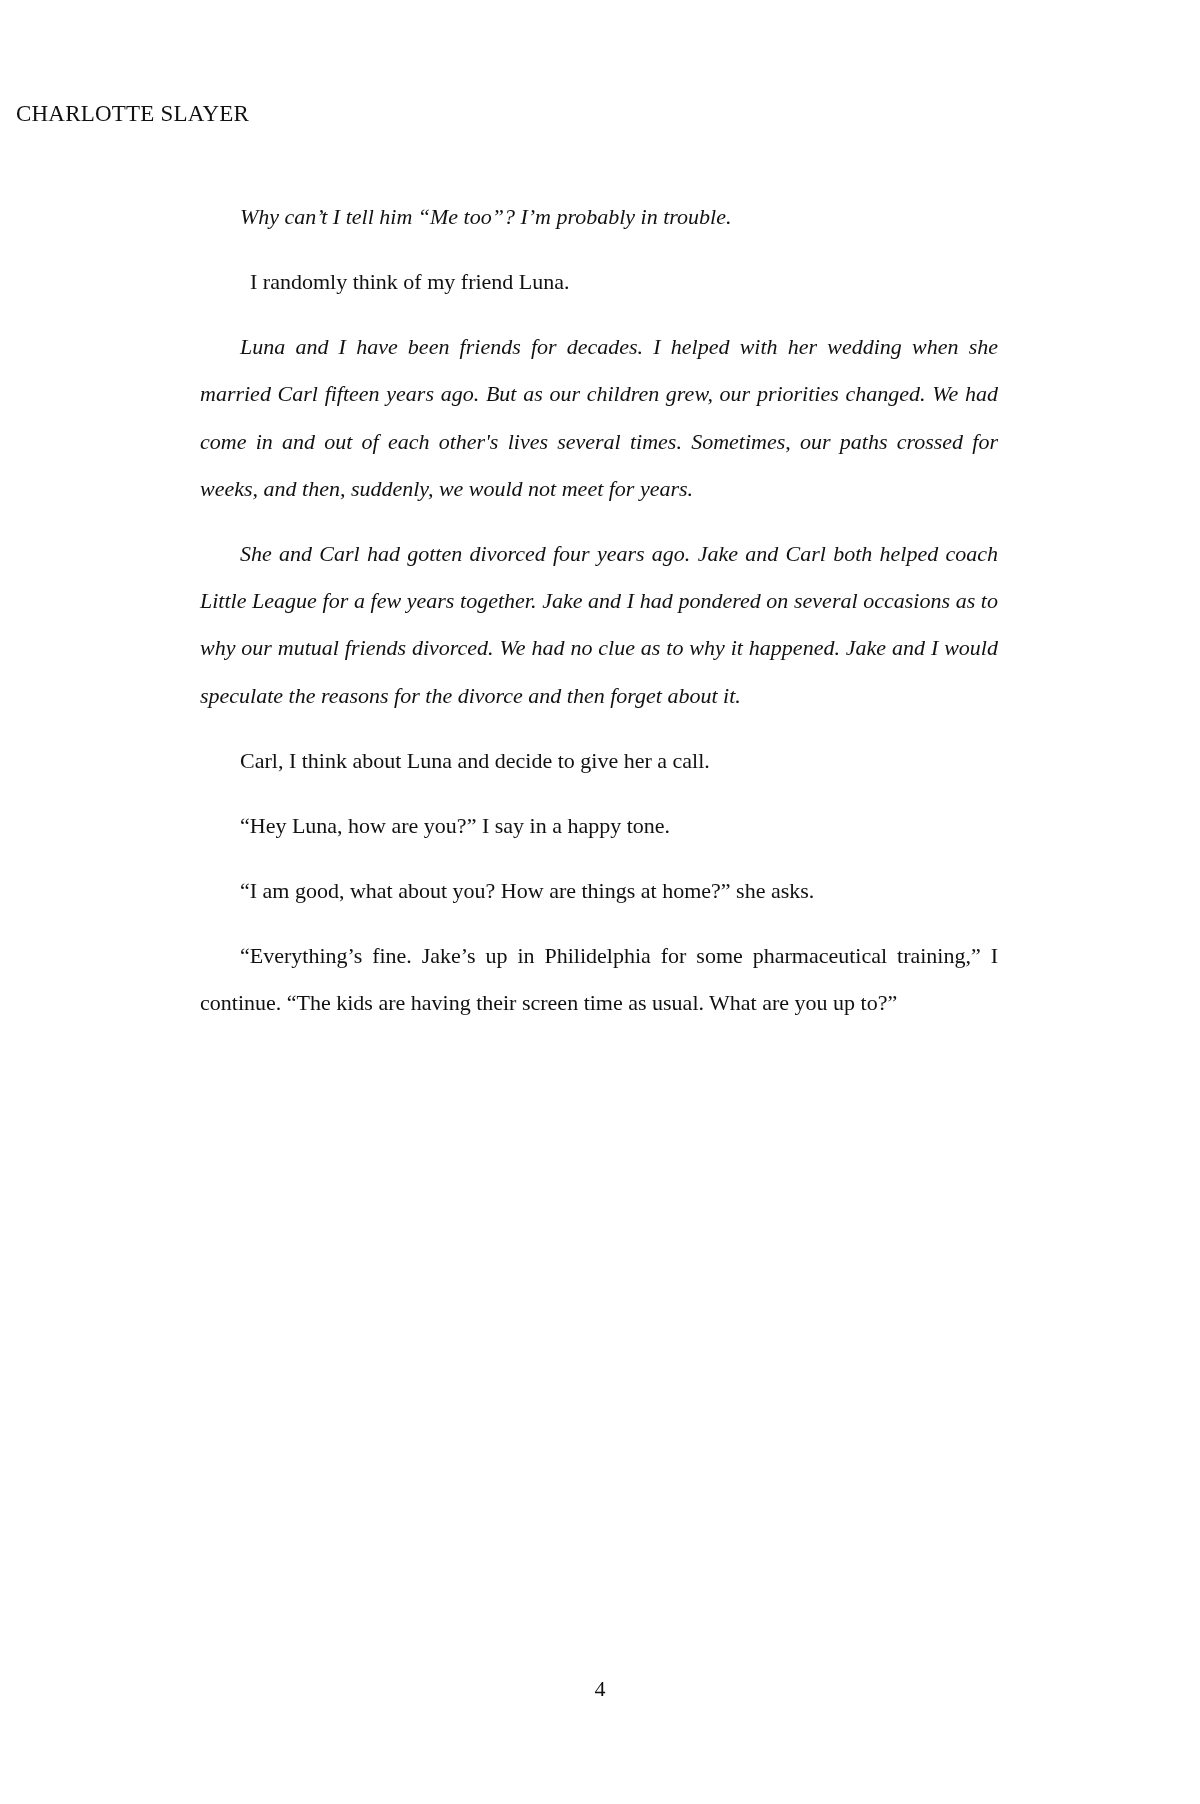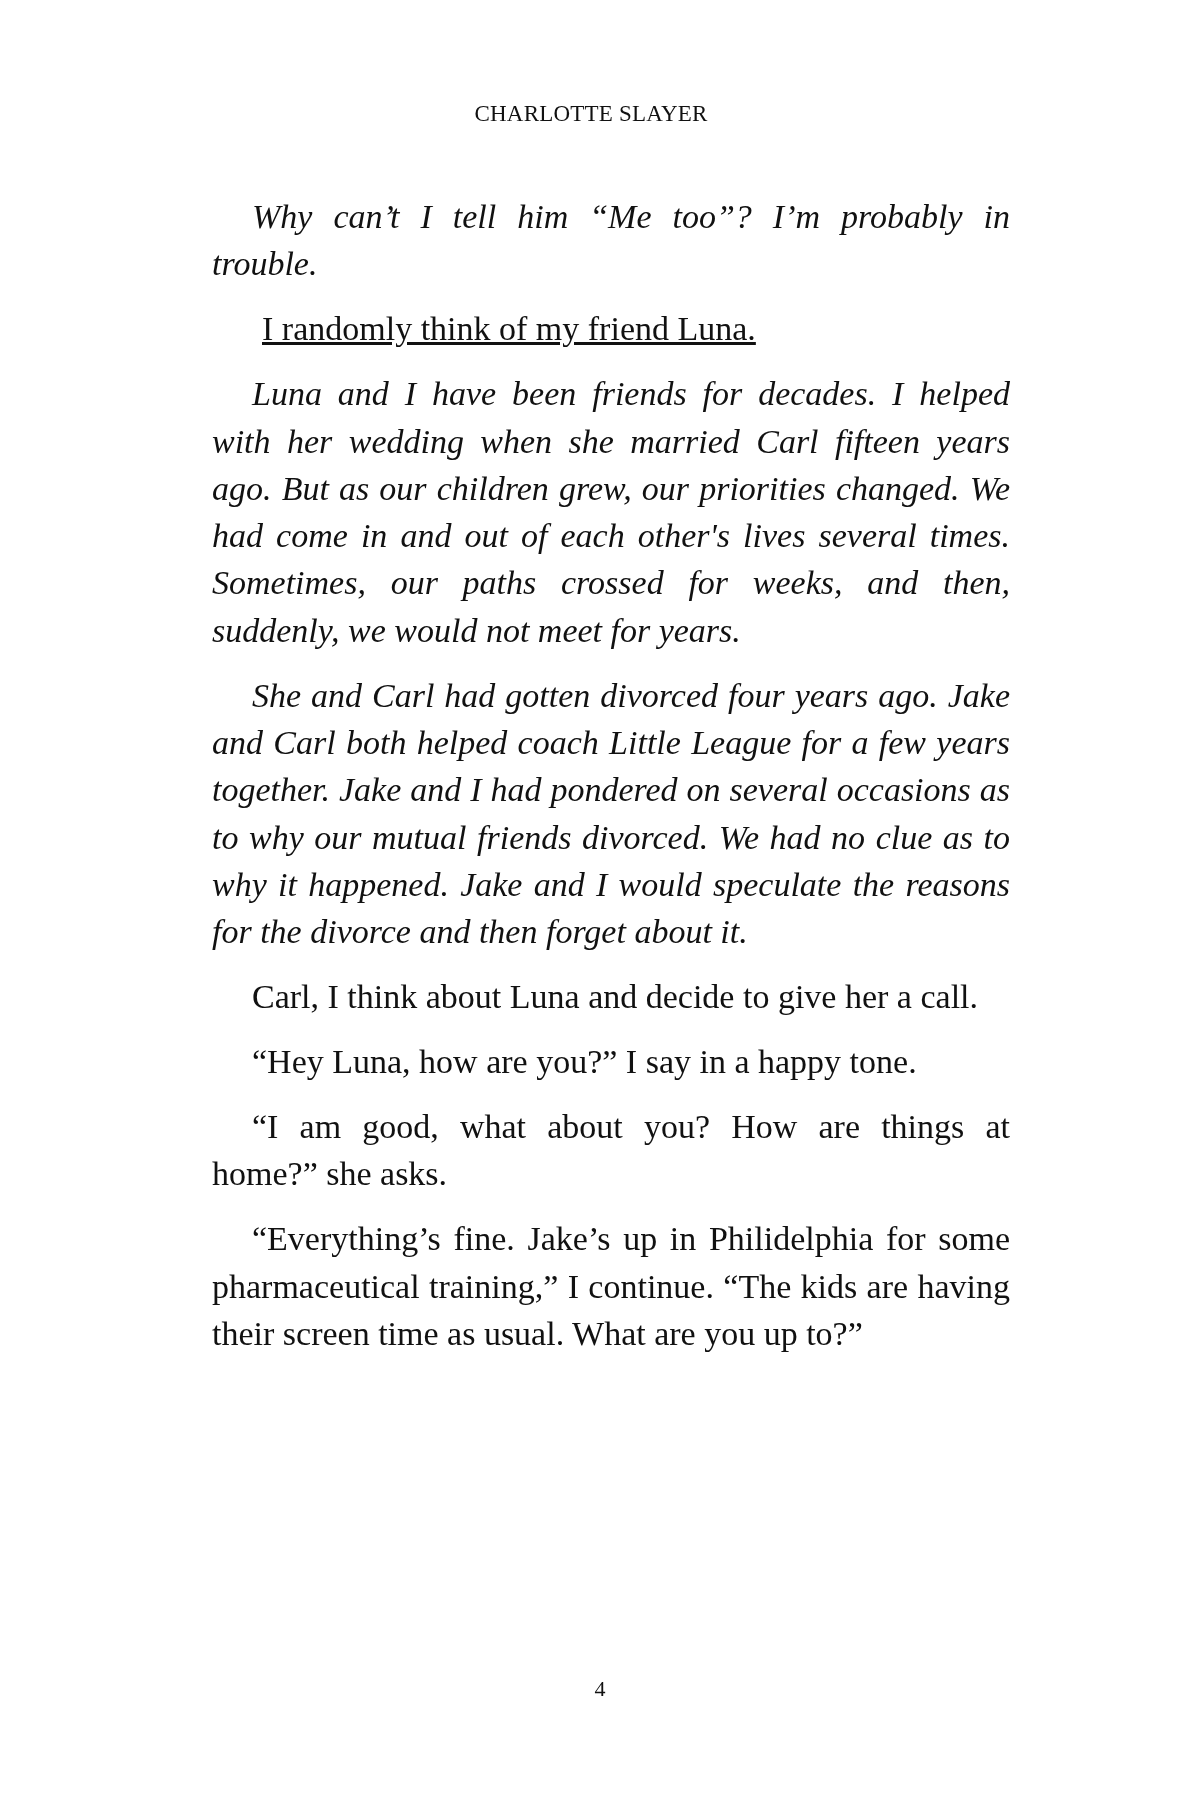--- a/index.html
+++ b/index.html
@@ -11,44 +11,43 @@
     width: 1200px;
     height: 1804px;
     position: relative;
     overflow: hidden;
     font-family: "Liberation Serif", "DejaVu Serif", serif;
     color: #111111;
   }
   .running-header {
     position: absolute;
     top: 99px;
-    left: 4px;
+    left: 16px;
     width: 1174px;
-    text-align: center;
+    text-align: left;
     font-size: 23px;
     line-height: 30px;
     letter-spacing: 0.2px;
   }
   .text-block {
     position: absolute;
     top: 193px;
-    left: 212px;
+    left: 200px;
     width: 798px;
-    font-size: 34px;
+    font-size: 22px;
     line-height: 47.3px;
   }
   .para {
     margin: 0 0 17.7px 0;
     text-indent: 40px;
     text-align: justify;
     text-align-last: left;
   }
   .para.noindent-extra {
     text-indent: 50px;
-    text-decoration: underline;
   }
   .para.italic {
     font-style: italic;
   }
   .it {
     font-style: italic;
   }
   .page-number {
     position: absolute;
     top: 1676px;

